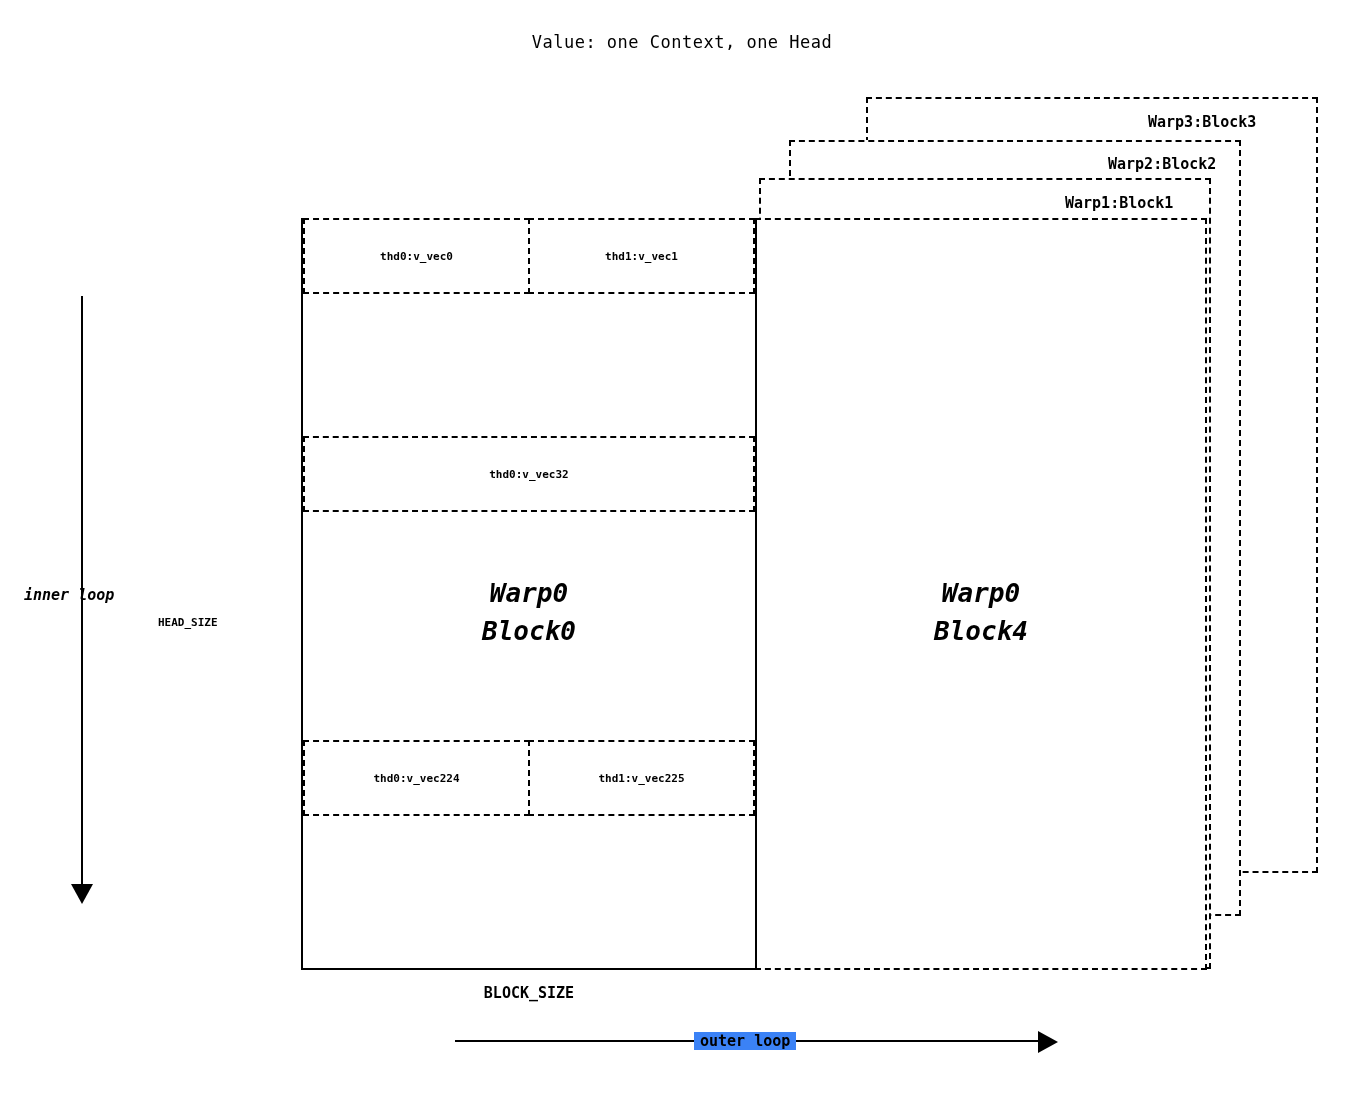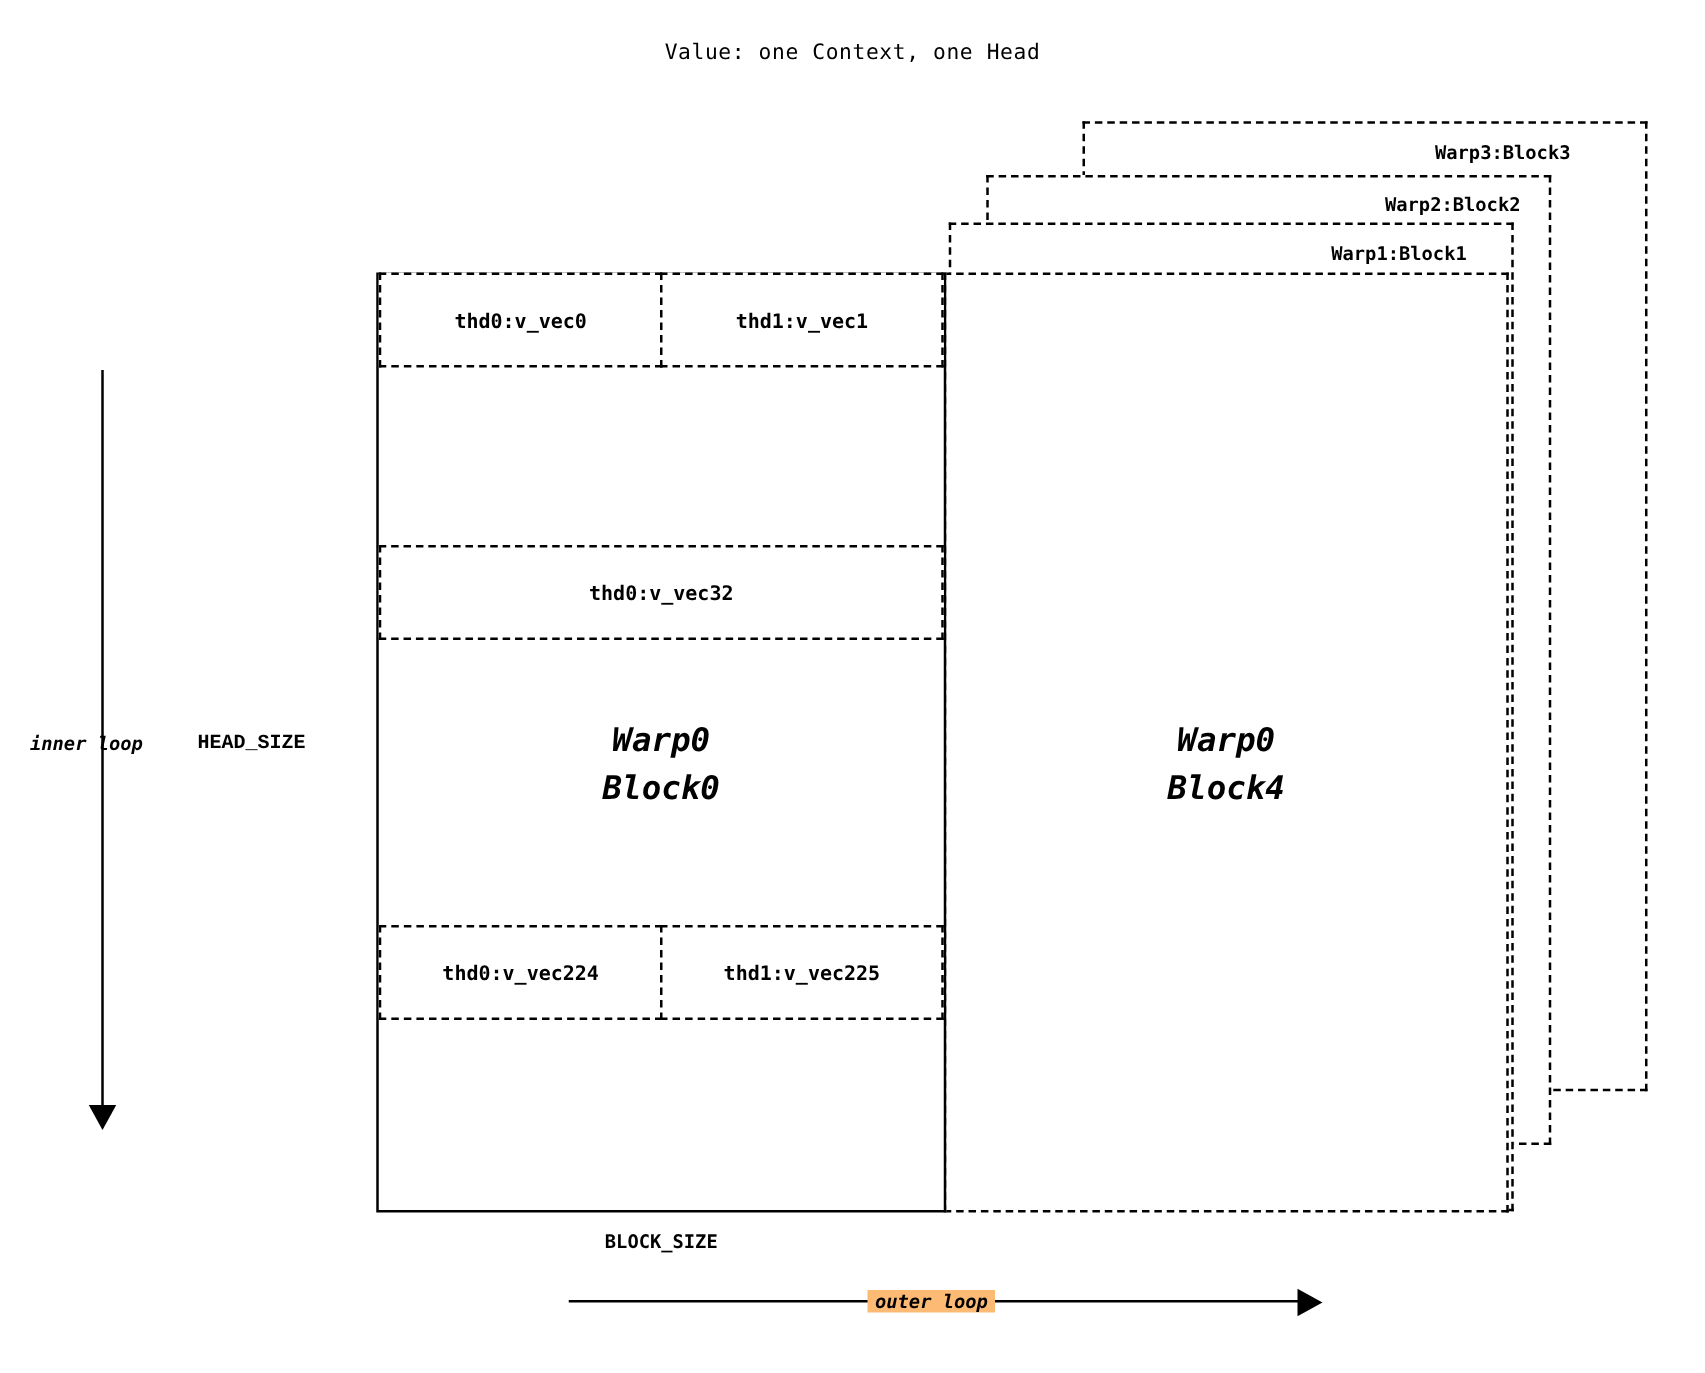--- a/index.html
+++ b/index.html
@@ -73,21 +73,21 @@
     height: 76px;
     display: flex;
   }
   .thd-cell {
     flex: 1 1 50%;
     border: 2px dashed #000;
     box-sizing: border-box;
     display: flex;
     align-items: center;
     justify-content: center;
-    font-size: 16px;
+    font-size: 11px;
     font-weight: bold;
     background: #ffffff;
   }
   .thd-cell + .thd-cell { margin-left: -2px; }
 
   #row-0   { top: 218px; }
   #row-32  { top: 436px; }
   #row-224 { top: 740px; }
 
   
@@ -127,25 +127,24 @@
     left: 24px;
     top: 586px;
     font-size: 15px;
     font-weight: bold;
     font-style: italic;
     white-space: nowrap;
   }
   #head-size-label {
     position: absolute;
     left: 158px;
-    top: 585px;
-    font-size: 16px;
-    font-weight: bold;
-    white-space: nowrap;
-    font-family: Liberation Mono, monospace;
+    top: 616px;
+    font-size: 11px;
+    font-weight: bold;
+    white-space: nowrap;
   }
 
   
   #block-size-label {
     position: absolute;
     left: 301px;
     top: 984px;
     width: 456px;
     text-align: center;
     font-size: 15px;
@@ -166,24 +165,23 @@
     width: 0; height: 0;
     border-top: 11px solid transparent;
     border-bottom: 11px solid transparent;
     border-left: 20px solid #000;
   }
   #outer-loop-label {
     position: absolute;
     left: 694px;
     top: 1032px;
     padding: 0 6px;
-    background: #fdba74;
-    font-size: 15px;
-    font-weight: bold;
-    font-style: italic;
+    background: #3b82f6;
+    font-size: 15px;
+    font-weight: bold;
     white-space: nowrap;
   }
 </style>
 </head>
 <body>
 
 <div class="title">Value: one Context, one Head</div>
 
 <div class="stack-block" id="block3"></div>
 <div class="stack-label" id="label3">Warp3:Block3</div>

